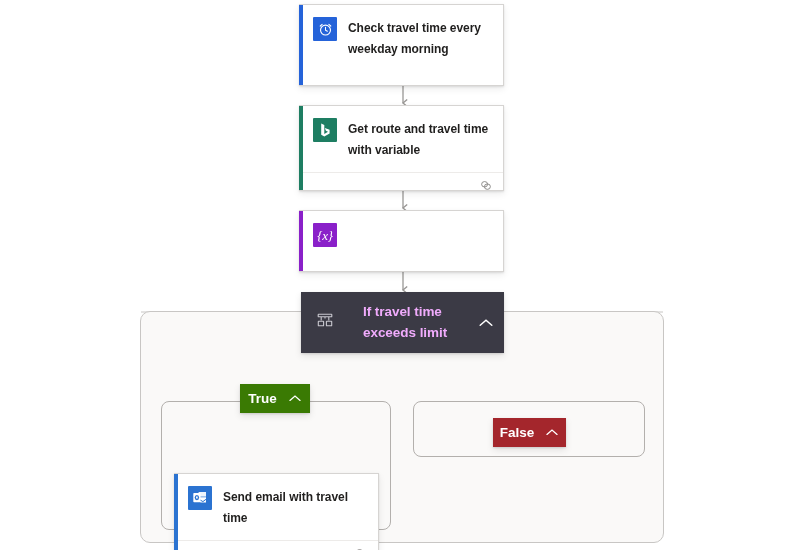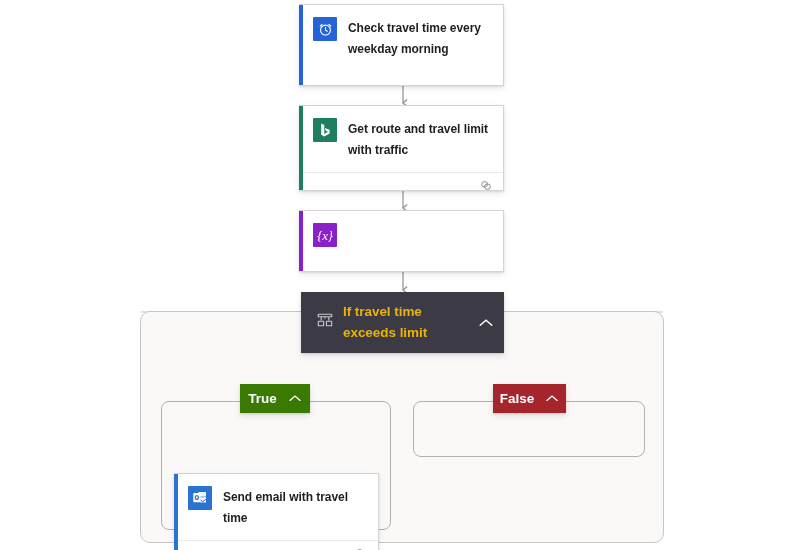--- a/index.html
+++ b/index.html
@@ -129,45 +129,45 @@
     z-index: 4;
     background: #3b3a45;
     display: flex;
     align-items: center;
     box-sizing: border-box;
     padding: 0 10px 0 14px;
     box-shadow: 0 0.6px 1.8px rgba(0,0,0,.12), 0 3px 7px rgba(0,0,0,.10);
   }
   .cond-title {
     flex: 1 1 auto;
-    color: #eab308;
+    color: #f0abfc;
     font-size: 13.5px;
     font-weight: 700;
     line-height: 20.5px;
     letter-spacing: -0.05px;
-    margin-left: 8px;
+    margin-left: 28px;
   }
 
   
   .pill {
     position: absolute;
     z-index: 4;
     display: flex;
     align-items: center;
     justify-content: center;
     box-sizing: border-box;
     padding: 0 3px;
     font-size: 13.5px;
     font-weight: 700;
     color: #ffffff;
     letter-spacing: -0.05px;
     box-shadow: 0 0.6px 1.8px rgba(0,0,0,.12), 0 3px 7px rgba(0,0,0,.10);
   }
   .pill-true  { background: #3a7a03; }
-  .pill-false { background: #a4262c; }
+  .pill-false { background: #a4262c; margin-top: 34px; }
   .pill .pill-label { margin-right: 11px; }
 
   .chev { display: block; }
 </style>
 </head>
 <body>
 
 <div id="canvas">
 
   <svg id="connectors" viewBox="0 0 800 550" width="800" height="550">
@@ -219,21 +219,21 @@
 
   <div class="card" style="left:299px; top:105px; width:205px; height:86px;">
     <span class="accent" style="background:#1e7e62;"></span>
     <div class="card-body">
       <span class="app-icon icon-bing">
         <svg width="16" height="17" viewBox="0 0 16 17" aria-hidden="true">
           <path d="M4.2 1.6 L7.3 2.9 L7.3 11.9 L11.0 9.8 L8.9 8.8 L7.8 6.0
                    L12.6 7.8 L12.6 11.4 L7.3 14.6 L4.2 12.8 Z" fill="#ffffff"></path>
         </svg>
       </span>
-      <span class="card-title">Get route and travel limit with traffic</span>
+      <span class="card-title">Get route and travel time with variable</span>
     </div>
     <div class="card-foot">
       <span class="link-icon">
         <svg width="14" height="11" viewBox="0 0 16 12" aria-hidden="true">
           <ellipse cx="6.4" cy="4.6" rx="3.4" ry="3.1" fill="none" stroke="#8a8886" stroke-width="1.1"></ellipse>
           <ellipse cx="9.6" cy="7.3" rx="3.4" ry="3.1" fill="none" stroke="#8a8886" stroke-width="1.1"></ellipse>
         </svg>
       </span>
     </div>
   </div>

